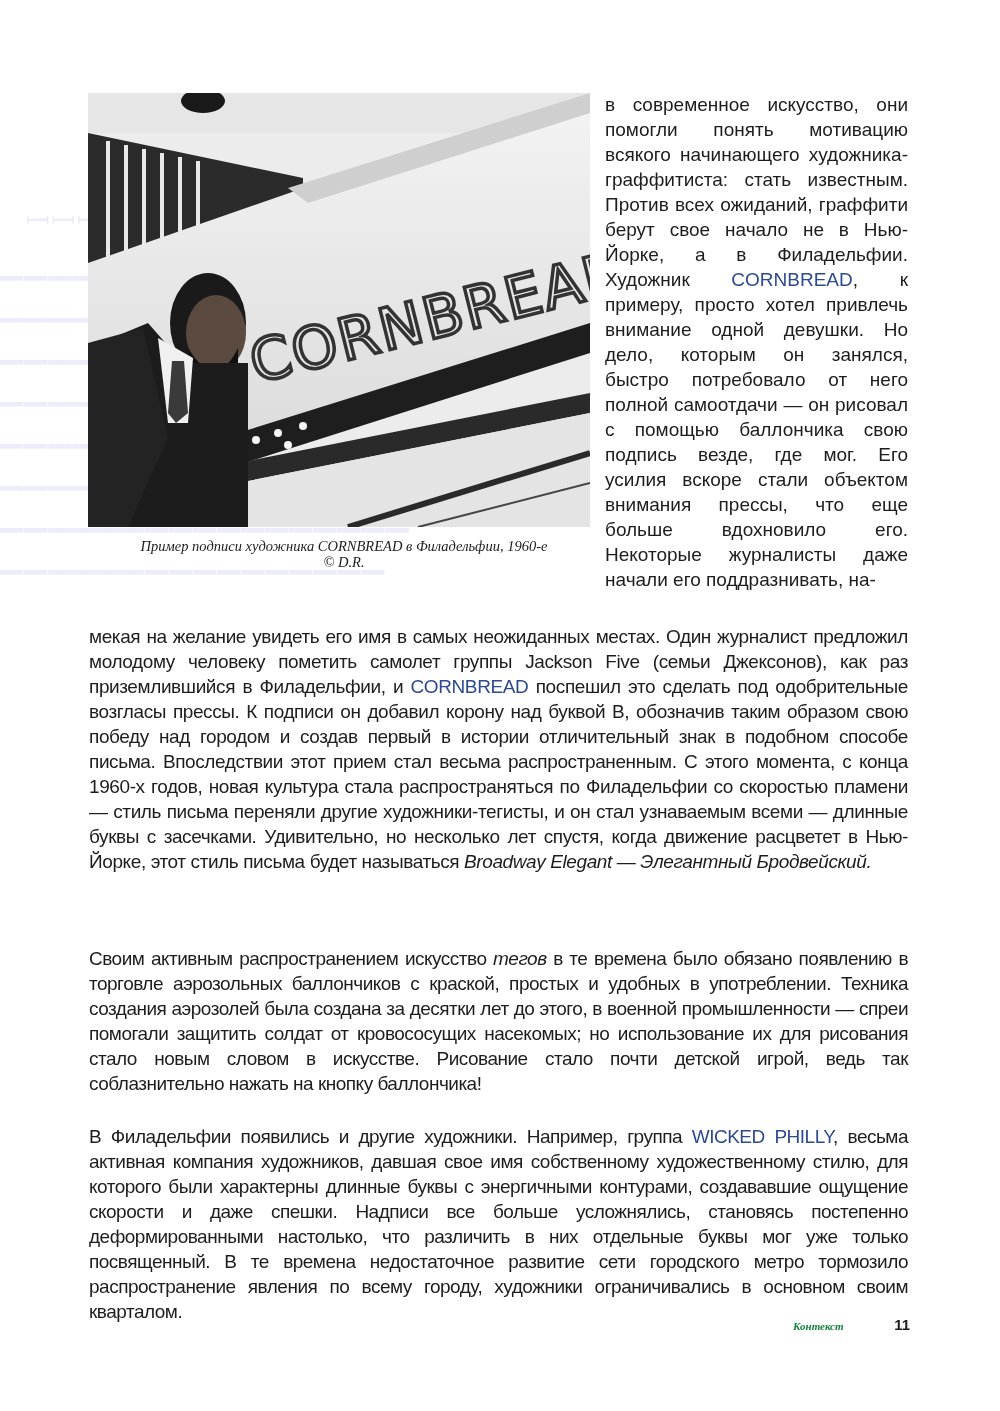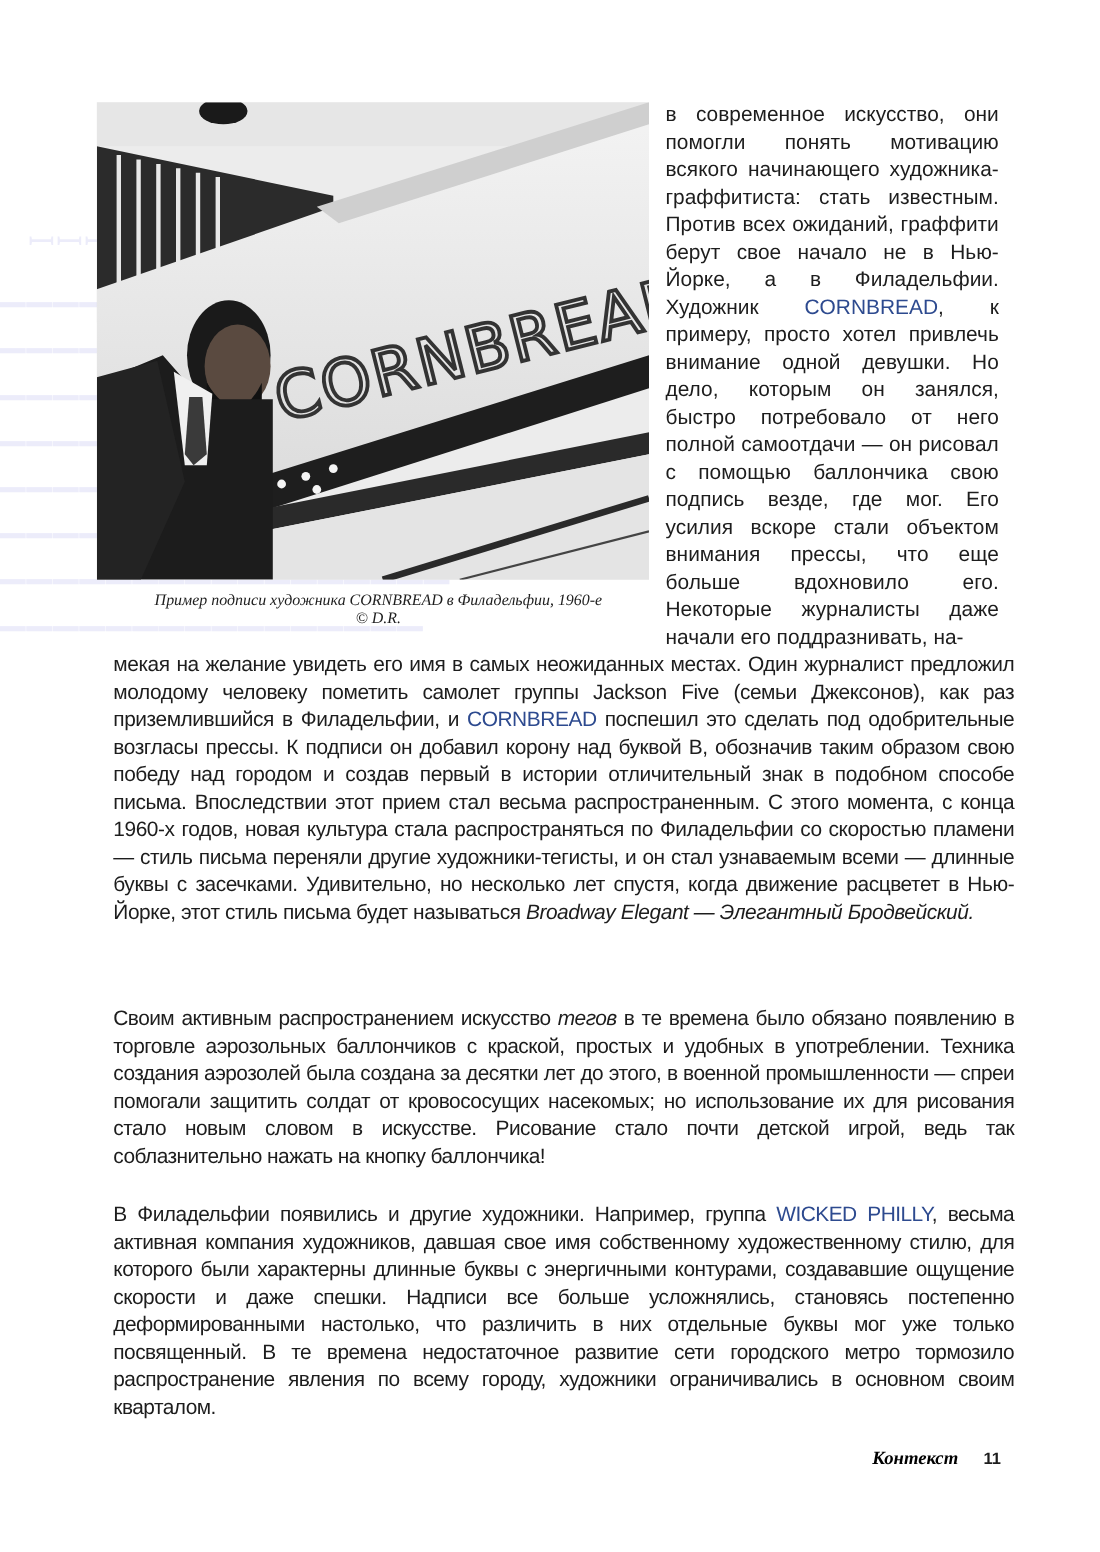--- a/index.html
+++ b/index.html
@@ -66,22 +66,23 @@
     }
     .col-right {
       position: absolute;
       left: 605px;
       top: 92px;
       width: 303px;
     }
     .col-right p, .full p { margin: 0; }
     .full {
       position: absolute;
-      left: 103px;
+      left: 89px;
       width: 819px;
+      margin-top: 32px;
     }
     .p1-cont { top: 592px; letter-spacing: -0.4px; }
     .p2 { top: 914px; letter-spacing: -0.5px; }
     .p3 { top: 1092px; letter-spacing: -0.5px; }
 
     .hl { color: #2d4a8f; }
     .it { font-style: italic; }
 
     .footer {
       position: absolute;
@@ -89,22 +90,22 @@
       left: 780px;
       width: 130px;
       display: flex;
       align-items: baseline;
       justify-content: space-between;
     }
     .footer .section {
       font-family: "Liberation Serif", "DejaVu Serif", serif;
       font-style: italic;
       font-weight: bold;
-      font-size: 17px;
-      color: #000000;
+      font-size: 11px;
+      color: #15803d;
       margin-left: 13px;
     }
     .footer .pagenum {
       font-weight: bold;
       font-size: 15px;
       color: #1d1d1d;
     }
   </style>
 </head>
 <body>

